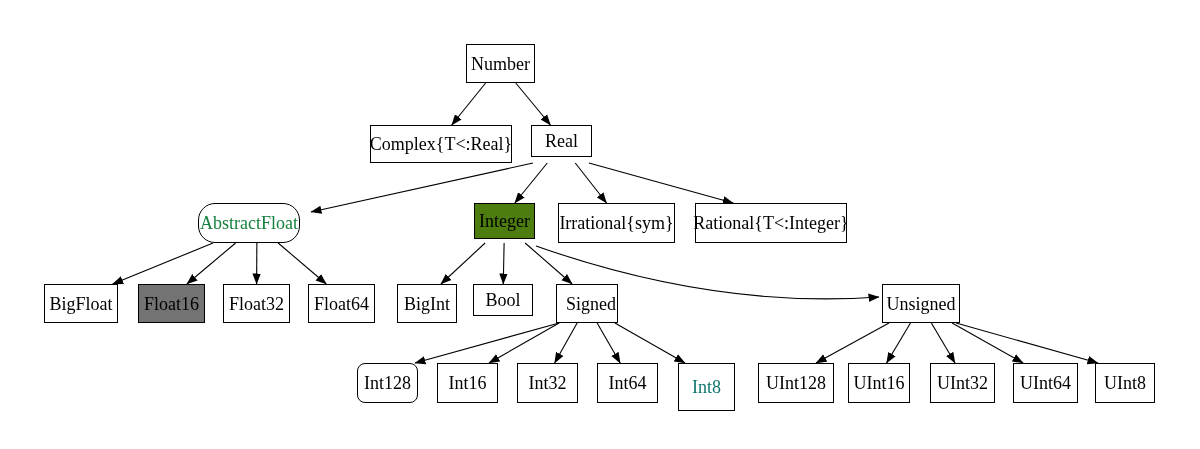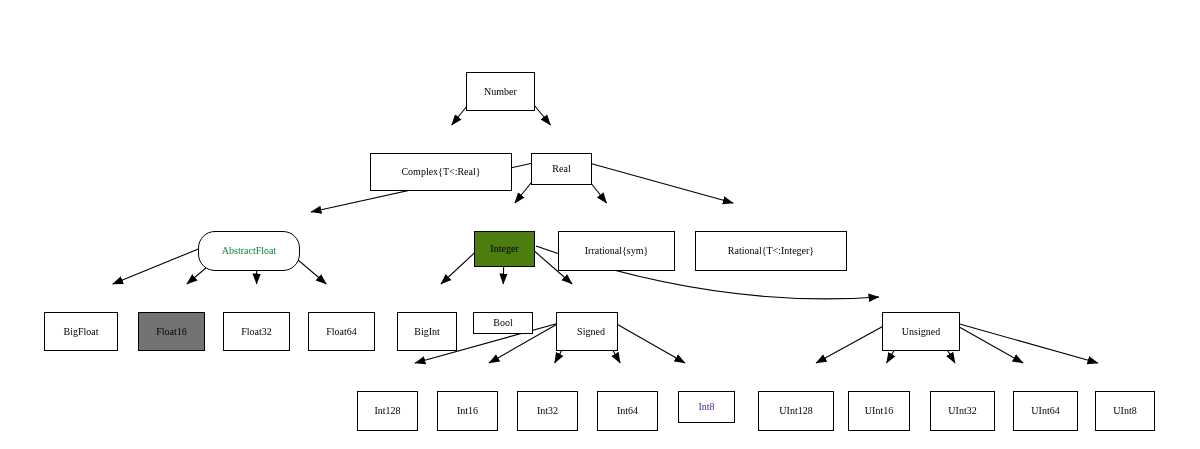--- a/index.html
+++ b/index.html
@@ -29,24 +29,23 @@
   }
   .node {
     position: absolute;
     box-sizing: border-box;
     border: 1.2px solid #000000;
     background: #ffffff;
     color: #000000;
     display: flex;
     align-items: center;
     justify-content: center;
-    font-size: 10px;
+    font-size: 18px;
     white-space: nowrap;
     line-height: 1;
-    margin-top: 28px;
   }
 </style>
 </head>
 <body>
 
 <div class="canvas">
   <svg class="edge-layer" id="edge-layer" viewBox="0 0 1200 449" xmlns="http://www.w3.org/2000/svg">
     <defs>
       <marker id="arrow" markerUnits="userSpaceOnUse" markerWidth="12" markerHeight="10" refX="10.5" refY="5" orient="auto">
         <path d="M 0,0.8 L 11,5 L 0,9.2 z" fill="#000000"></path>
@@ -83,27 +82,27 @@
       <div class="node" style="left: 531px; top: 125px; width: 61px; height: 32px; background: rgb(255, 255, 255); color: rgb(0, 0, 0); border-color: rgb(0, 0, 0);">Real</div>
       <div class="node" style="left: 198px; top: 203px; width: 102px; height: 40px; background: rgb(255, 255, 255); color: #15803d; border-color: rgb(0, 0, 0); border-radius: 17px;">AbstractFloat</div>
       <div class="node" style="left: 474px; top: 203px; width: 61px; height: 36px; background: #4d7c0f; color: rgb(0, 0, 0); border-color: rgb(0, 0, 0);">Integer</div>
       <div class="node" style="left: 558px; top: 203px; width: 117px; height: 40px; background: rgb(255, 255, 255); color: rgb(0, 0, 0); border-color: rgb(0, 0, 0);">Irrational{sym}</div>
       <div class="node" style="left: 695px; top: 203px; width: 152px; height: 40px; background: rgb(255, 255, 255); color: rgb(0, 0, 0); border-color: rgb(0, 0, 0);">Rational{T&lt;:Integer}</div>
       <div class="node" style="left: 44px; top: 284px; width: 74px; height: 39px; background: rgb(255, 255, 255); color: rgb(0, 0, 0); border-color: rgb(0, 0, 0);">BigFloat</div>
       <div class="node" style="left: 138px; top: 284px; width: 67px; height: 39px; background: #737373; color: rgb(0, 0, 0); border-color: rgb(0, 0, 0);">Float16</div>
       <div class="node" style="left: 223px; top: 284px; width: 67px; height: 39px; background: rgb(255, 255, 255); color: rgb(0, 0, 0); border-color: rgb(0, 0, 0);">Float32</div>
       <div class="node" style="left: 308px; top: 284px; width: 67px; height: 39px; background: rgb(255, 255, 255); color: rgb(0, 0, 0); border-color: rgb(0, 0, 0);">Float64</div>
       <div class="node" style="left: 397px; top: 284px; width: 60px; height: 39px; background: rgb(255, 255, 255); color: rgb(0, 0, 0); border-color: rgb(0, 0, 0);">BigInt</div>
-      <div class="node" style="left: 473px; top: 284px; width: 60px; height: 22px; background: rgb(255, 255, 255); color: rgb(0, 0, 0); border-color: rgb(0, 0, 0);">Bool</div>
+      <div class="node" style="left: 473px; top: 284px; width: 60px; height: 32px; background: rgb(255, 255, 255); color: rgb(0, 0, 0); border-color: rgb(0, 0, 0);">Bool</div>
       <div class="node" style="left: 556px; top: 284px; width: 62px; height: 39px; background: rgb(255, 255, 255); color: rgb(0, 0, 0); border-color: rgb(0, 0, 0); padding-left: 8px;">Signed</div>
       <div class="node" style="left: 882px; top: 284px; width: 78px; height: 39px; background: rgb(255, 255, 255); color: rgb(0, 0, 0); border-color: rgb(0, 0, 0);">Unsigned</div>
-      <div class="node" style="left: 357px; top: 363px; width: 61px; height: 40px; background: rgb(255, 255, 255); color: rgb(0, 0, 0); border-color: rgb(0, 0, 0);">Int128</div>
+      <div class="node" style="left: 357px; top: 363px; width: 61px; height: 40px; background: rgb(255, 255, 255); color: rgb(0, 0, 0); border-color: rgb(0, 0, 0); border-radius: 8px;">Int128</div>
       <div class="node" style="left: 437px; top: 363px; width: 61px; height: 40px; background: rgb(255, 255, 255); color: rgb(0, 0, 0); border-color: rgb(0, 0, 0);">Int16</div>
       <div class="node" style="left: 517px; top: 363px; width: 61px; height: 40px; background: rgb(255, 255, 255); color: rgb(0, 0, 0); border-color: rgb(0, 0, 0);">Int32</div>
       <div class="node" style="left: 597px; top: 363px; width: 61px; height: 40px; background: rgb(255, 255, 255); color: rgb(0, 0, 0); border-color: rgb(0, 0, 0);">Int64</div>
-      <div class="node" style="left: 678px; top: 363px; width: 57px; height: 32px; background: rgb(255, 255, 255); color: #4c1d95; border-color: rgb(0, 0, 0);">Int8</div>
+      <div class="node" style="left: 678px; top: 363px; width: 57px; height: 48px; background: rgb(255, 255, 255); color: #0f766e; border-color: rgb(0, 0, 0);">Int8</div>
       <div class="node" style="left: 758px; top: 363px; width: 76px; height: 40px; background: rgb(255, 255, 255); color: #000000; border-color: rgb(0, 0, 0);">UInt128</div>
       <div class="node" style="left: 848px; top: 363px; width: 62px; height: 40px; background: rgb(255, 255, 255); color: rgb(0, 0, 0); border-color: rgb(0, 0, 0);">UInt16</div>
       <div class="node" style="left: 930px; top: 363px; width: 65px; height: 40px; background: rgb(255, 255, 255); color: rgb(0, 0, 0); border-color: rgb(0, 0, 0);">UInt32</div>
       <div class="node" style="left: 1013px; top: 363px; width: 65px; height: 40px; background: rgb(255, 255, 255); color: rgb(0, 0, 0); border-color: rgb(0, 0, 0);">UInt64</div>
       <div class="node" style="left: 1095px; top: 363px; width: 60px; height: 40px; background: rgb(255, 255, 255); color: rgb(0, 0, 0); border-color: rgb(0, 0, 0);">UInt8</div>
     </div>
 </div>
 
 </body></html>

